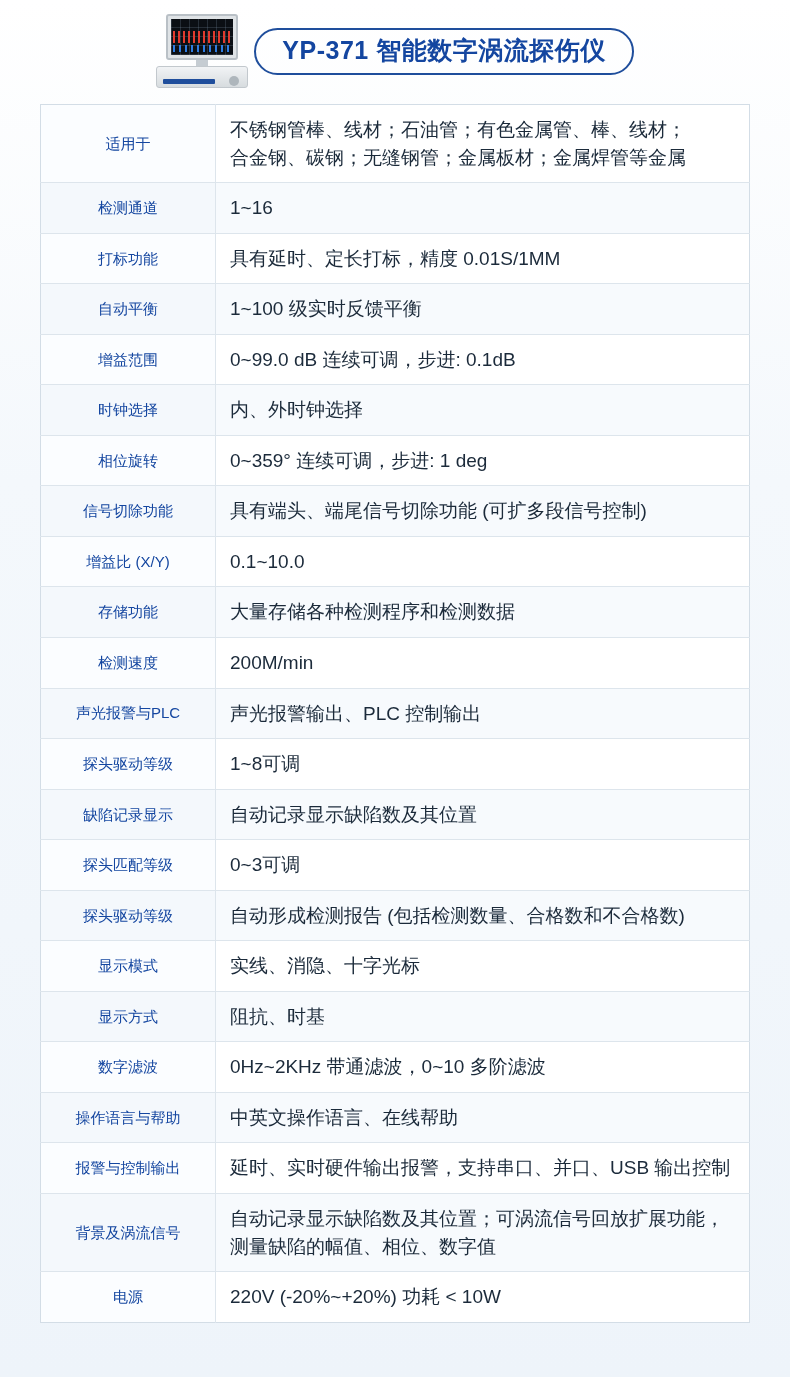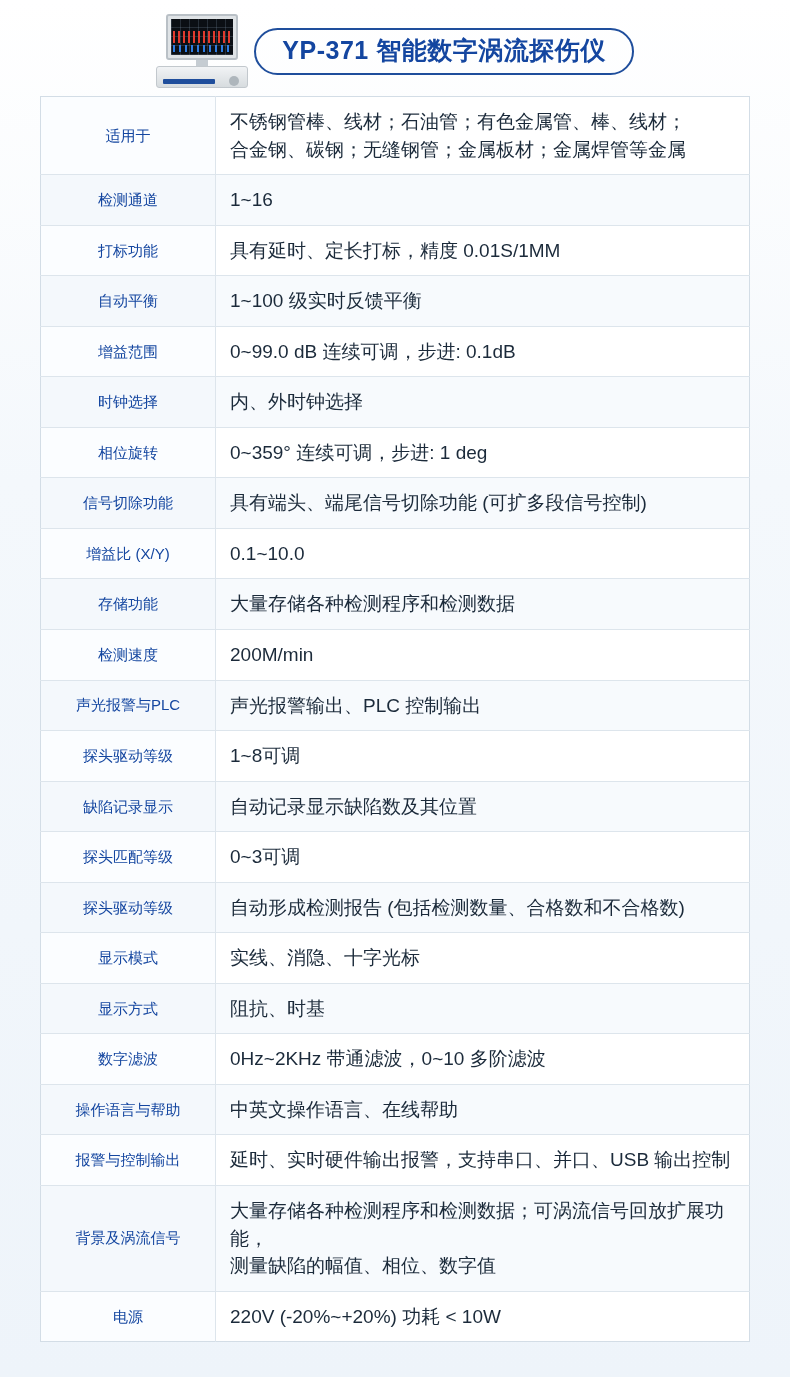--- a/index.html
+++ b/index.html
@@ -132,21 +132,21 @@
     font-size: 25px;
     font-weight: bold;
     letter-spacing: .5px;
     line-height: 1;
     background: transparent;
     white-space: nowrap;
   }
 
   
   .spec-table {
-    margin: 0 40px;
+    margin: 8px 40px;
     width: 710px;
     border-collapse: collapse;
     background: #fff;
     border: 1px solid #d3dde6;
     table-layout: fixed;
   }
   .spec-table tr {
     border-bottom: 1px solid #dde5ec;
   }
   .spec-table tr:last-child {
@@ -293,21 +293,21 @@
         <td class="label">操作语言与帮助</td>
         <td class="value">中英文操作语言、在线帮助</td>
       </tr>
       <tr>
         <td class="label">报警与控制输出</td>
         <td class="value">延时、实时硬件输出报警，支持串口、并口、USB 输出控制</td>
       </tr>
       <tr>
         <td class="label">背景及涡流信号</td>
         <td class="value">
-          <span class="line2">大量存储各种检测程序和检测数据；可涡流信号回放扩展功能，</span>
+          <span class="line2">自动记录显示缺陷数及其位置；可涡流信号回放扩展功能，</span>
           <span class="line2">测量缺陷的幅值、相位、数字值</span>
         </td>
       </tr>
       <tr>
         <td class="label">电源</td>
         <td class="value">220V (-20%~+20%) 功耗 &lt; 10W</td>
       </tr>
     </tbody>
   </table>
 

